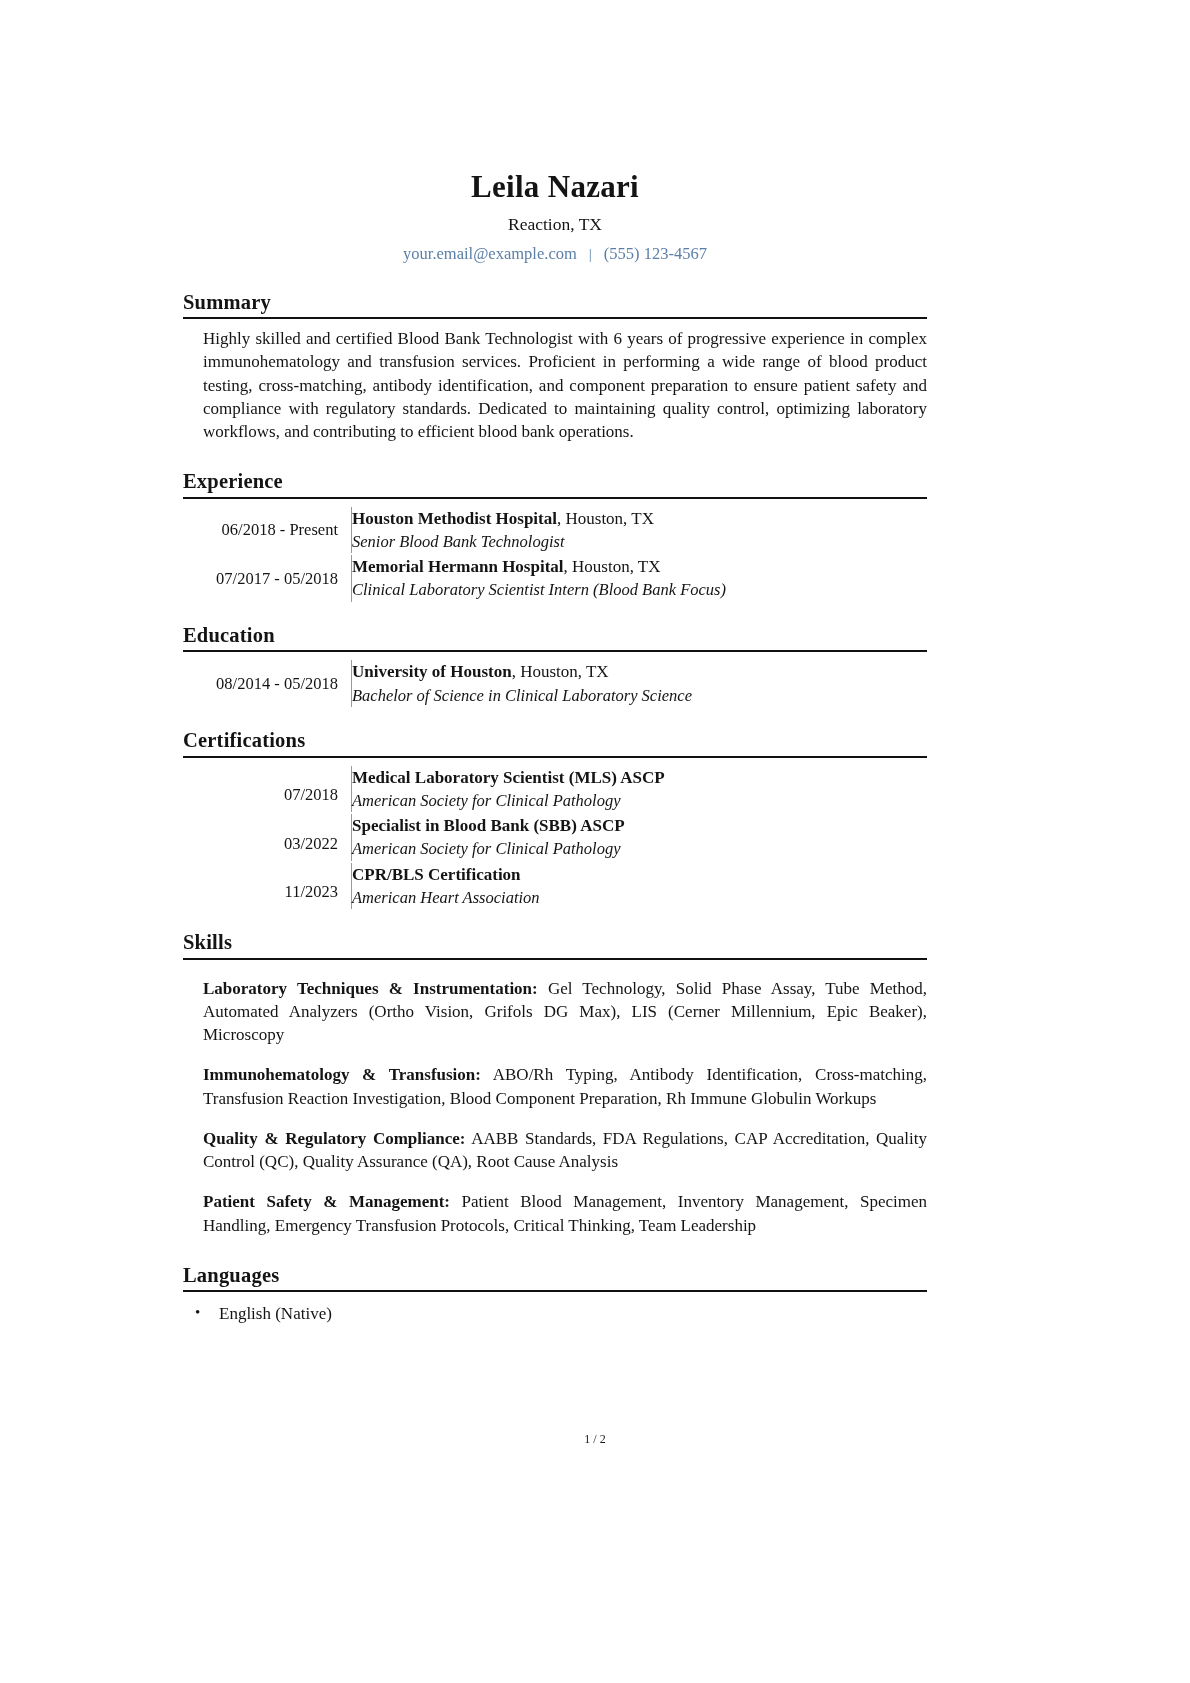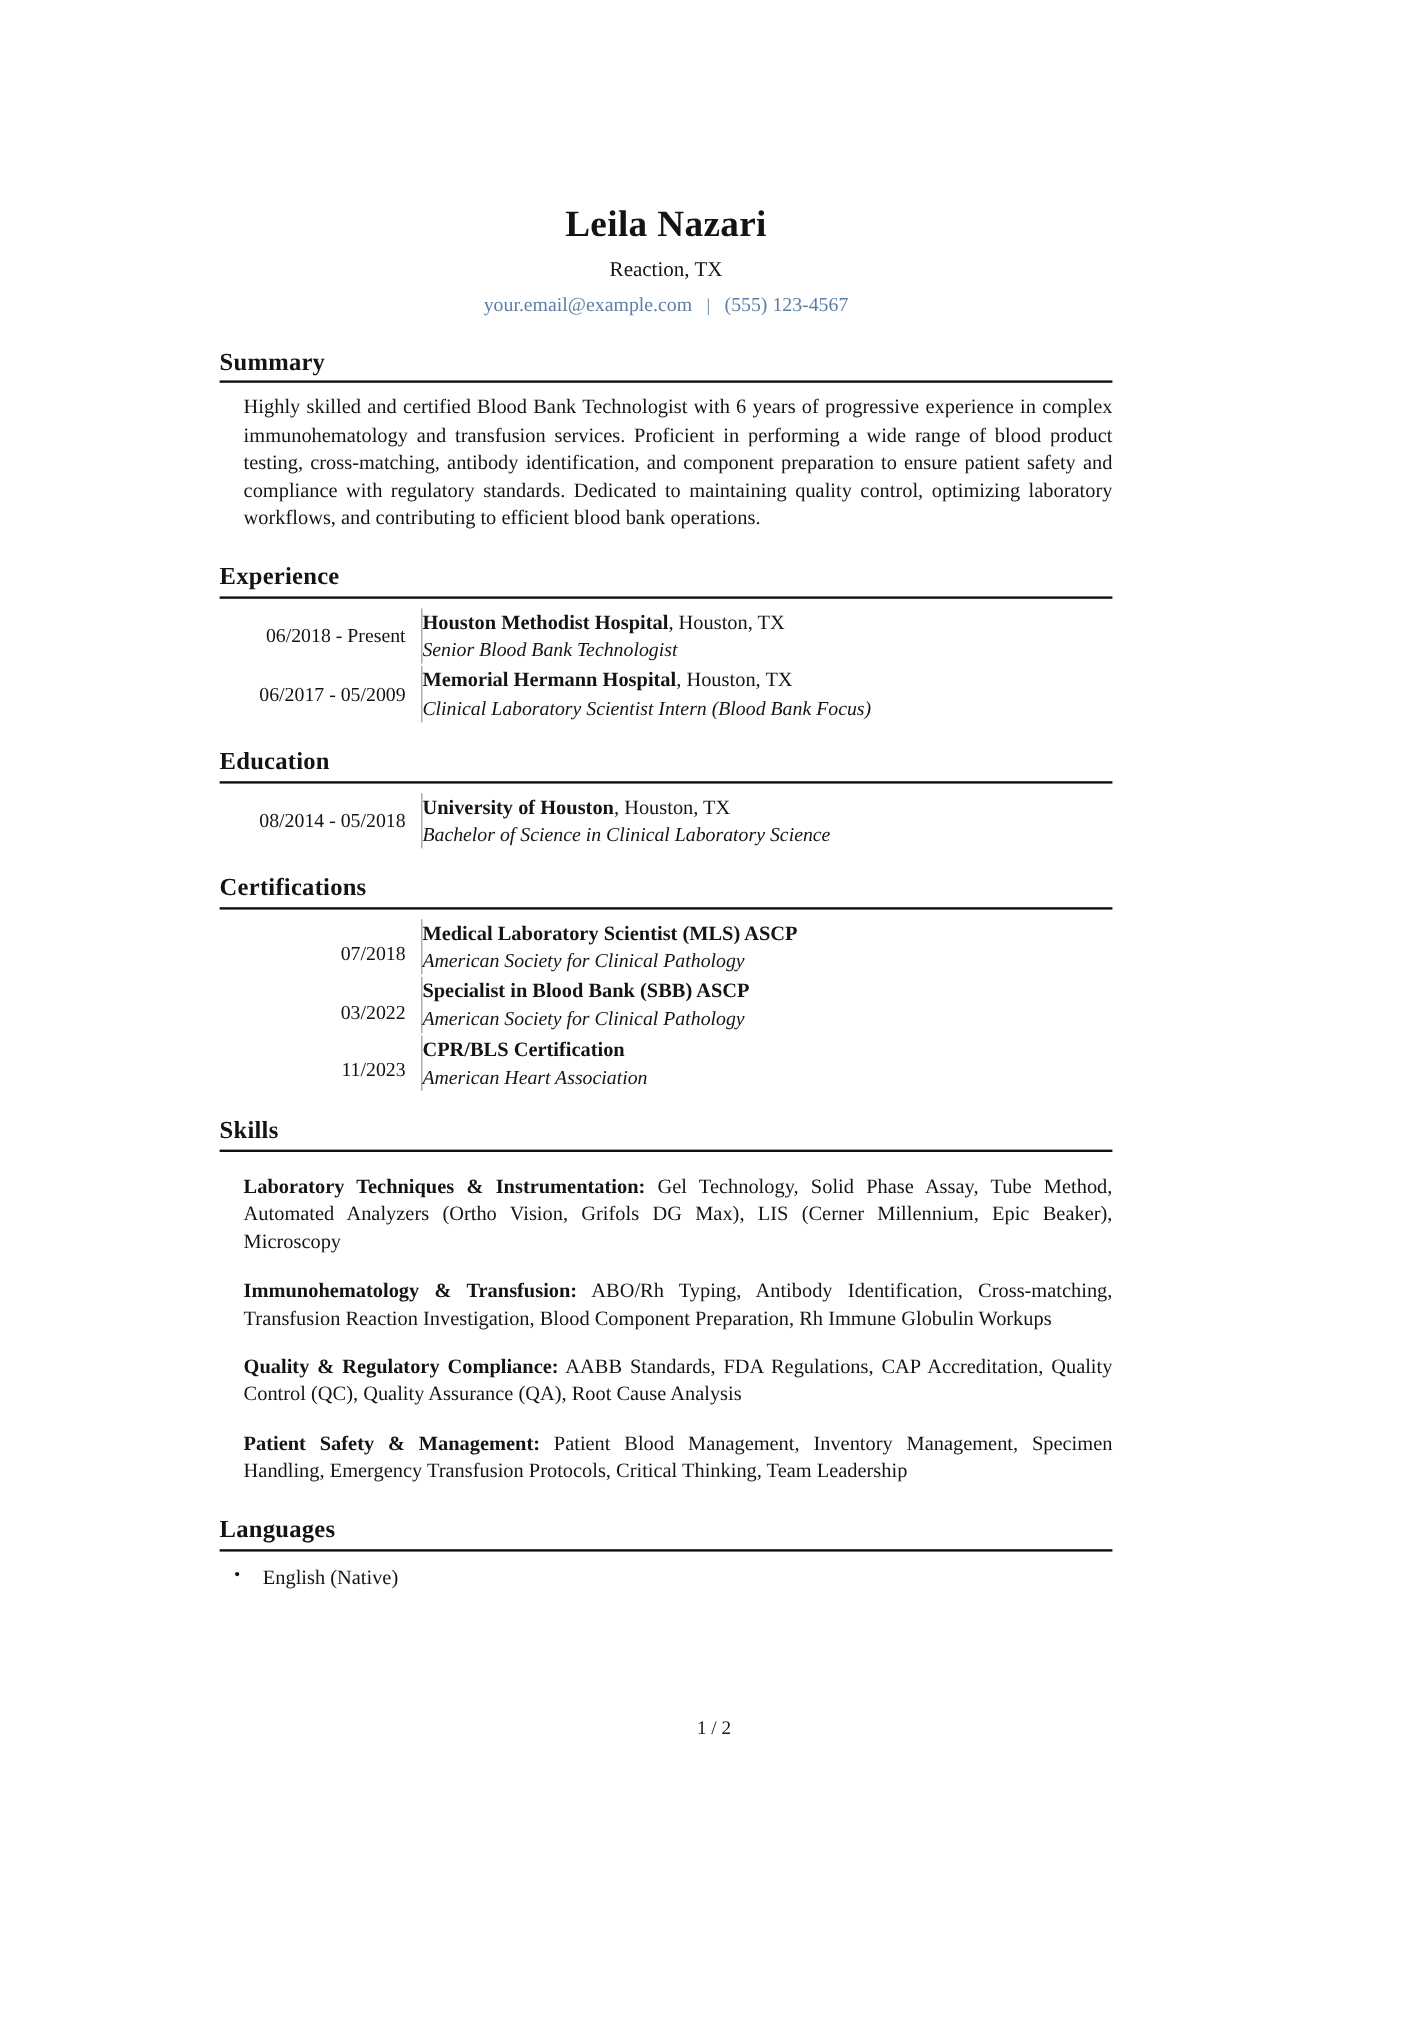--- a/index.html
+++ b/index.html
@@ -154,21 +154,21 @@
     font-size: 15px;
   }
 
   
   .footer {
     position: absolute;
     left: 0;
     top: 1432px;
     width: 1190px;
     text-align: center;
-    font-size: 16px;
+    font-size: 12px;
     color: #1a1a1a;
   }
 </style>
 </head>
 <body>
 
 <div class="page">
   <div class="content">
 
     <div class="header">
@@ -192,21 +192,21 @@
 
         <div class="entry">
           <div class="entry-date">06/2018 - Present</div>
           <div class="entry-body">
             <div class="entry-heading"><span class="org">Houston Methodist Hospital</span><span class="place">, Houston, TX</span></div>
             <div class="entry-sub">Senior Blood Bank Technologist</div>
           </div>
         </div>
 
         <div class="entry">
-          <div class="entry-date">06/2017 - 05/2009</div>
+          <div class="entry-date">07/2017 - 05/2018</div>
           <div class="entry-body">
             <div class="entry-heading"><span class="org">Memorial Hermann Hospital</span><span class="place">, Houston, TX</span></div>
             <div class="entry-sub">Clinical Laboratory Scientist Intern (Blood Bank Focus)</div>
           </div>
         </div>
 
       </div>
     </div>
 
     <div class="section tight">

